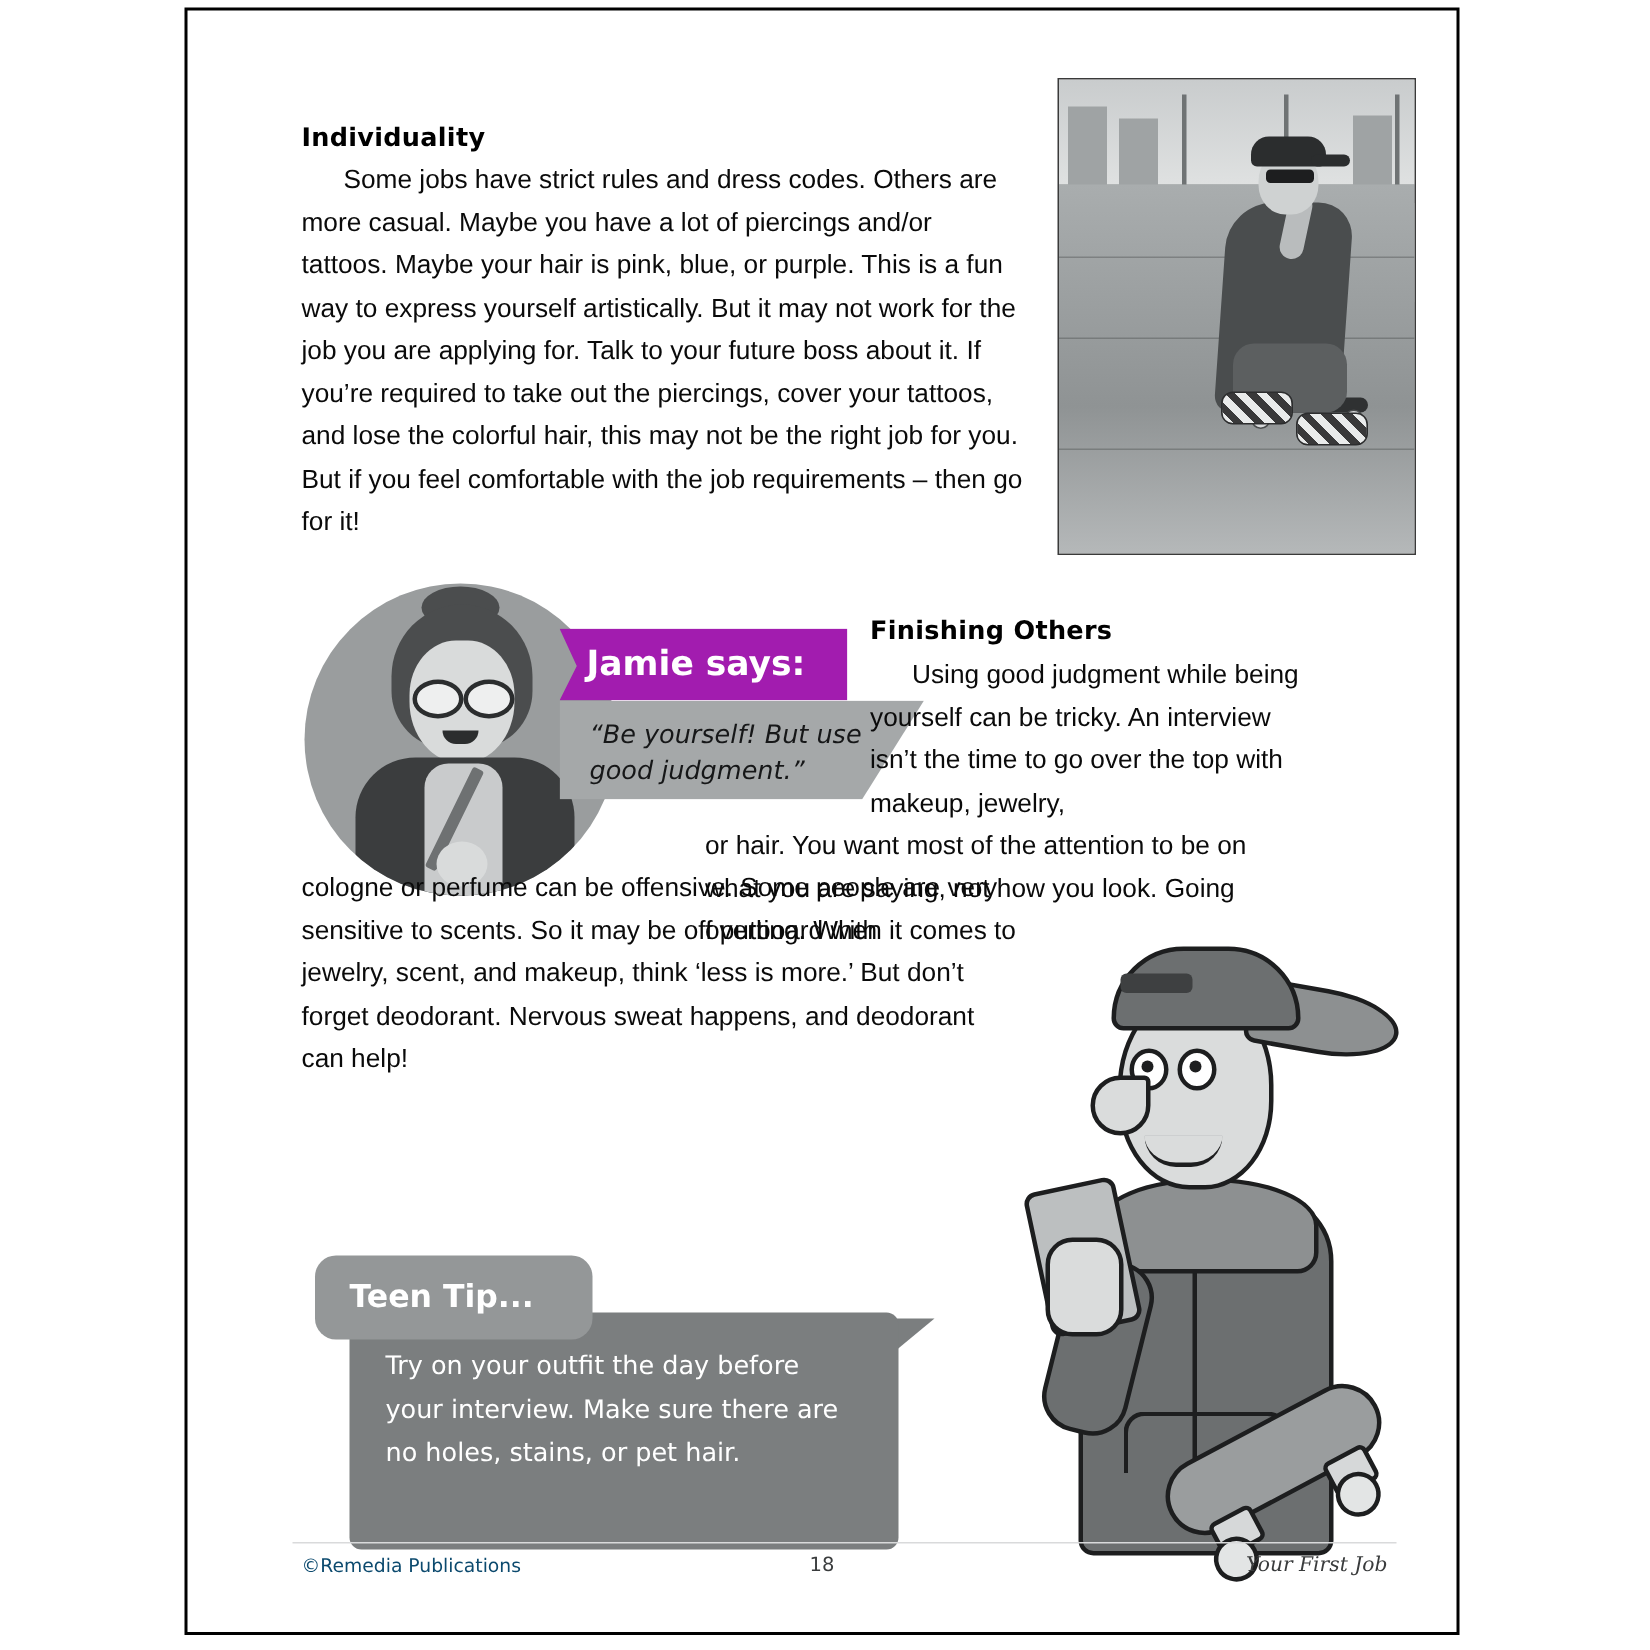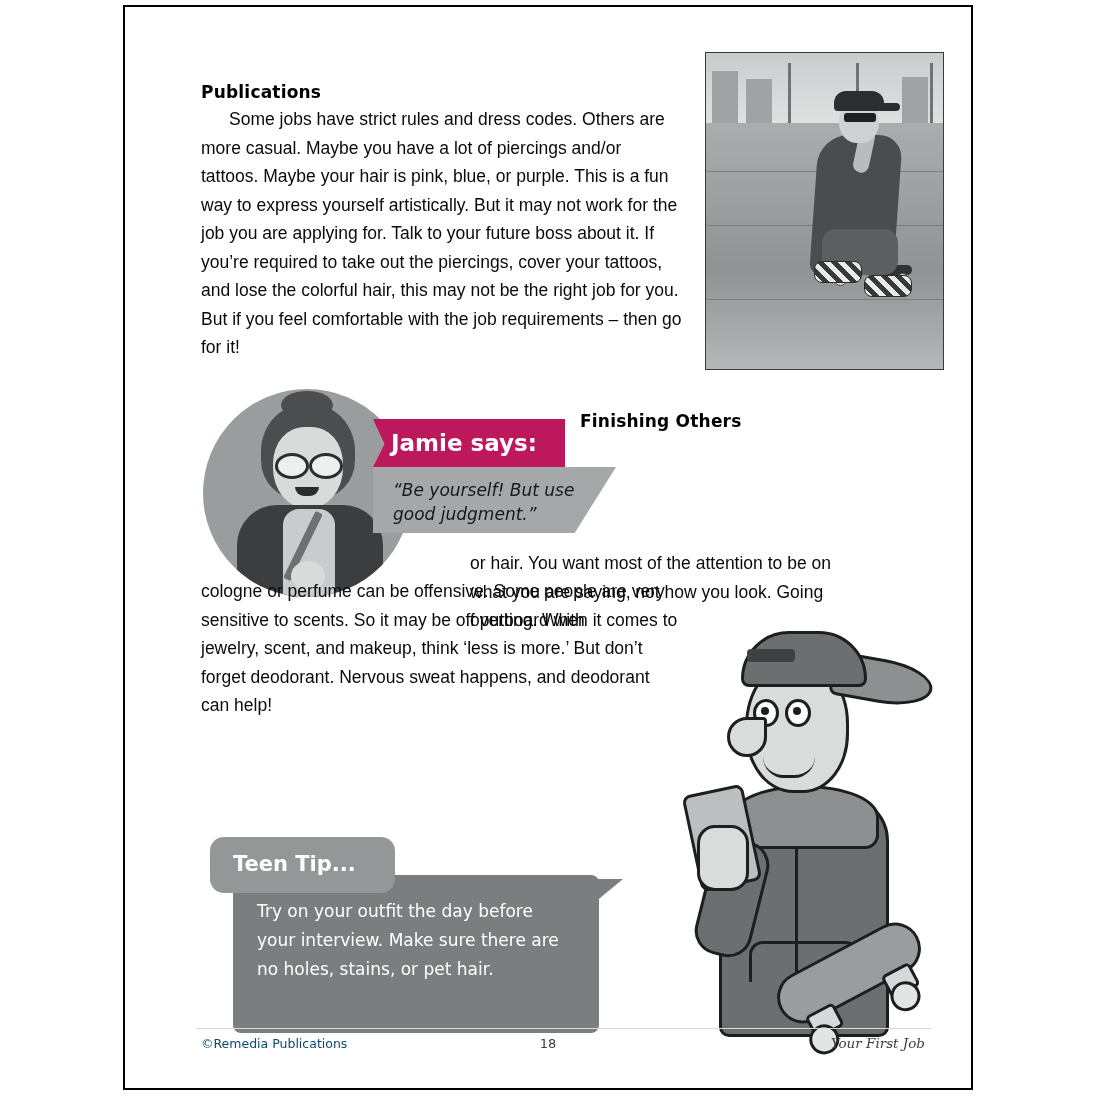--- a/index.html
+++ b/index.html
@@ -180,21 +180,21 @@
     background: #d9dbdb; border-radius: 50%;
   }
 
   
   #jamie-says-banner {
     position: absolute;
     left: 248px;
     top: 412px;
     width: 192px;
     height: 48px;
-    background: #be185d;
+    background: #a21caf;
     color: #ffffff;
     font-family: "DejaVu Sans", sans-serif;
     font-weight: bold;
     font-size: 23px;
     display: flex;
     align-items: center;
     padding-left: 18px;
     box-sizing: border-box;
     clip-path: polygon(0 0, 100% 0, 100% 100%, 0 100%, 6% 52%);
   }
@@ -418,21 +418,21 @@
     height: 1px;
     background: #d9dadb;
   }
 </style>
 </head>
 <body>
 
 <div class="page">
   <div class="content">
 
-    <div class="heading" id="individuality-heading">Publications</div>
+    <div class="heading" id="individuality-heading">Individuality</div>
 
     <div class="bodytext" id="individuality-body">Some jobs have strict rules and dress codes. Others are more casual.  Maybe you have a lot of piercings and/or tattoos. Maybe your hair is pink, blue, or purple. This is a fun way to express yourself artistically. But it may not work for the job you are applying for. Talk to your future boss about it. If you’re required to take out the piercings, cover your tattoos, and lose the colorful hair, this may not be the right job for you. But if you feel comfortable with the job requirements – then go for it!</div>
 
     <div id="photo-skater">
       <div class="sky"></div>
       <div class="bldg" style="left:6px;"></div>
       <div class="bldg" style="left:40px; top:26px; height:46px;"></div>
       <div class="bldg" style="left:196px; top:24px; height:48px;"></div>
       <div class="pole" style="left:82px;"></div>
       <div class="pole" style="left:150px;"></div>
@@ -466,20 +466,21 @@
       <div class="j-shirt"></div>
       <div class="j-pencil"></div>
       <div class="j-hand"></div>
     </div>
 
     <div id="jamie-quote-box"></div>
     <div id="jamie-says-banner">Jamie says:</div>
     <div id="jamie-quote-text">“Be yourself! But use good judgment.”</div>
 
     <div class="heading" id="finishing-heading">Finishing Others</div>
+    <div class="bodytext" id="finishing-p1">Using good judgment while being yourself can be tricky. An interview isn’t the time to go over the top with makeup, jewelry,</div>
     <div class="bodytext" id="finishing-p2">or hair. You want most of the attention to be on what you are saying, not how you look. Going overboard with</div>
     <div class="bodytext" id="finishing-p3">cologne or perfume can be offensive. Some people are very sensitive to scents. So it may be off putting. When it comes to jewelry, scent, and makeup, think ‘less is more.’ But don’t forget deodorant. Nervous sweat happens, and deodorant can help!</div>
 
     <div id="illus-boy">
       <div class="b-hoodie"></div>
       <div class="b-zip"></div>
       <div class="b-pocket"></div>
       <div class="b-hood"></div>
       <div class="b-skate">
         <div class="b-deck"></div>

